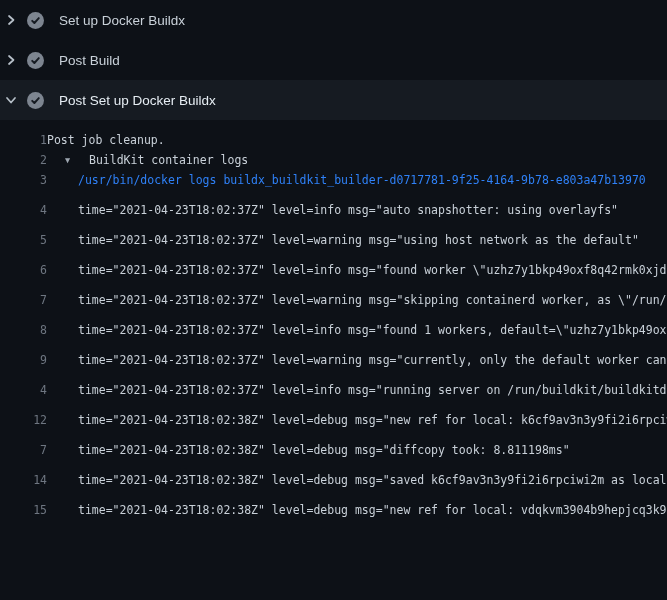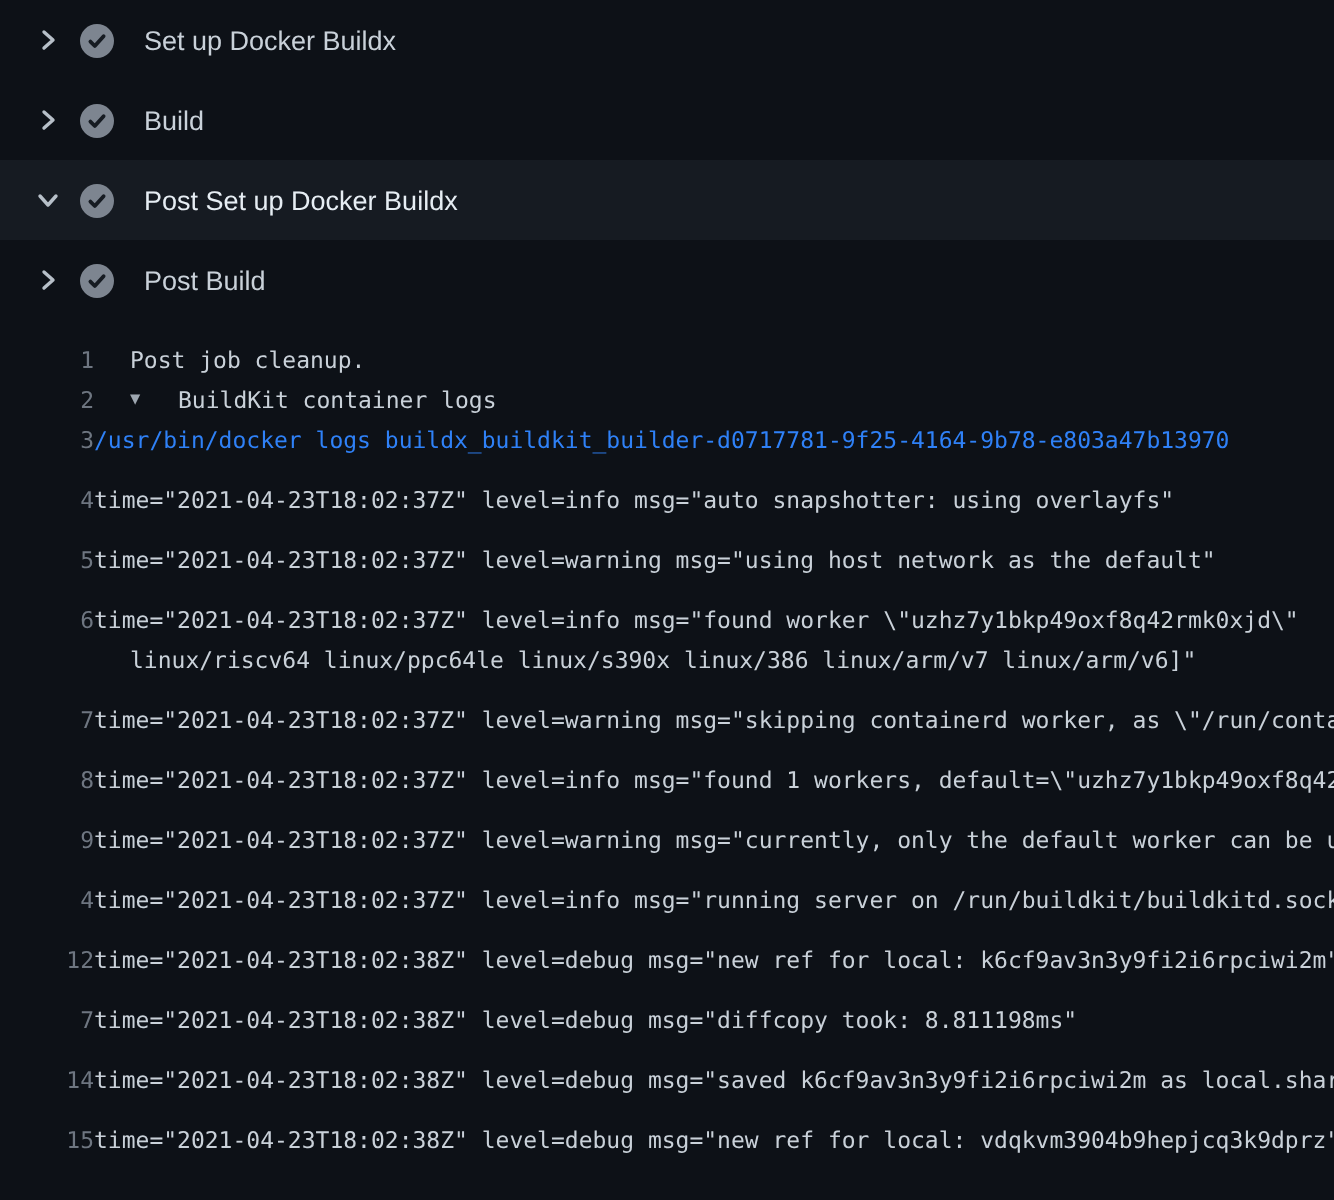--- a/index.html
+++ b/index.html
@@ -9,21 +9,21 @@
     overflow: hidden;
     font-family: "Liberation Sans", sans-serif;
   }
   .app { width: 667px; height: 600px; overflow: hidden; }
 
   
   .step {
     height: 40px;
     display: flex;
     align-items: center;
-    padding-left: 17px;
+    padding-left: 4px;
     cursor: pointer;
   }
   .step.expanded { background: var(--expanded-step-bg, #161b22); }
   .chev {
     width: 14px; height: 14px;
     display: inline-flex; align-items: center; justify-content: center;
     flex: none;
   }
   .chev svg { display: block; }
   .chev .chev-down { display: none; }
@@ -71,22 +71,22 @@
     white-space: pre;
     overflow: hidden;
   }
   .num {
     width: 47px;
     flex: none;
     text-align: right;
     color: var(--line-number, #6e7681);
   }
   .txt { color: var(--log-text, #c9d1d9); flex: none; }
-  .line.plain .txt, .line.wrap .txt { margin-left: 18px; }
-  .line.log .txt, .line.command .txt { }
+  .line.plain .txt, .line.wrap .txt { }
+  .line.log .txt, .line.command .txt { margin-left: 31px; }
   .line.command .txt { color: var(--command-blue, #2f81f7); }
   .marker {
     margin-left: 18px;
     width: 12px;
     flex: none;
     font-size: 8.5px;
     color: var(--group-marker, #9ea7b1);
   }
   .line.group .txt { margin-left: 12px; }
 </style>
@@ -116,52 +116,37 @@
             <path d="M5 3 L9.5 7 L5 11"></path>
           </svg>
 
     </span>
     <span class="check">
       <svg width="17" height="17" viewBox="0 0 17 17">
         <circle cx="8.5" cy="8.5" r="8.5"></circle>
         <path d="M5.2 8.8 L7.4 11 L11.8 6.1"></path>
       </svg>
     </span>
-    <span class="step-label">Build</span>
+    <span class="step-label">Post Build</span>
   </div>
       <div class="step expanded">
     <span class="chev">
 
       <svg class="chev-down" width="14" height="14" viewBox="0 0 14 14">
             <path d="M3 5 L7 9.5 L11 5"></path>
           </svg>
     </span>
     <span class="check">
       <svg width="17" height="17" viewBox="0 0 17 17">
         <circle cx="8.5" cy="8.5" r="8.5"></circle>
         <path d="M5.2 8.8 L7.4 11 L11.8 6.1"></path>
       </svg>
     </span>
     <span class="step-label">Post Set up Docker Buildx</span>
   </div>
-      <div class="step">
-    <span class="chev">
-      <svg class="chev-right" width="14" height="14" viewBox="0 0 14 14">
-            <path d="M5 3 L9.5 7 L5 11"></path>
-          </svg>
-
-    </span>
-    <span class="check">
-      <svg width="17" height="17" viewBox="0 0 17 17">
-        <circle cx="8.5" cy="8.5" r="8.5"></circle>
-        <path d="M5.2 8.8 L7.4 11 L11.8 6.1"></path>
-      </svg>
-    </span>
-    <span class="step-label">Post Build</span>
-  </div>
     </div>
   <div id="log" class="log">
       <div class="line plain">
     <span class="num">1</span>
     
     <span class="txt">Post job cleanup.</span>
   </div>
       <div class="line group">
     <span class="num">2</span>
     <span class="marker">▼</span>
@@ -180,25 +165,20 @@
       <div class="line log">
     <span class="num">5</span>
     
     <span class="txt">time="2021-04-23T18:02:37Z" level=warning msg="using host network as the default"</span>
   </div>
       <div class="line log">
     <span class="num">6</span>
     
     <span class="txt">time="2021-04-23T18:02:37Z" level=info msg="found worker \"uzhz7y1bkp49oxf8q42rmk0xjd\"</span>
   </div>
-      <div class="line wrap">
-    <span class="num"></span>
-    
-    <span class="txt">linux/riscv64 linux/ppc64le linux/s390x linux/386 linux/arm/v7 linux/arm/v6]"</span>
-  </div>
       <div class="line log">
     <span class="num">7</span>
     
     <span class="txt">time="2021-04-23T18:02:37Z" level=warning msg="skipping containerd worker, as \"/run/containerd/containerd.sock\"</span>
   </div>
       <div class="line log">
     <span class="num">8</span>
     
     <span class="txt">time="2021-04-23T18:02:37Z" level=info msg="found 1 workers, default=\"uzhz7y1bkp49oxf8q42rmk0xjd\""</span>
   </div>

